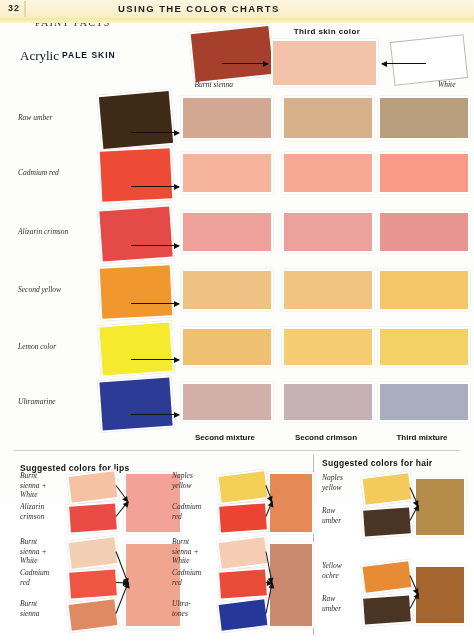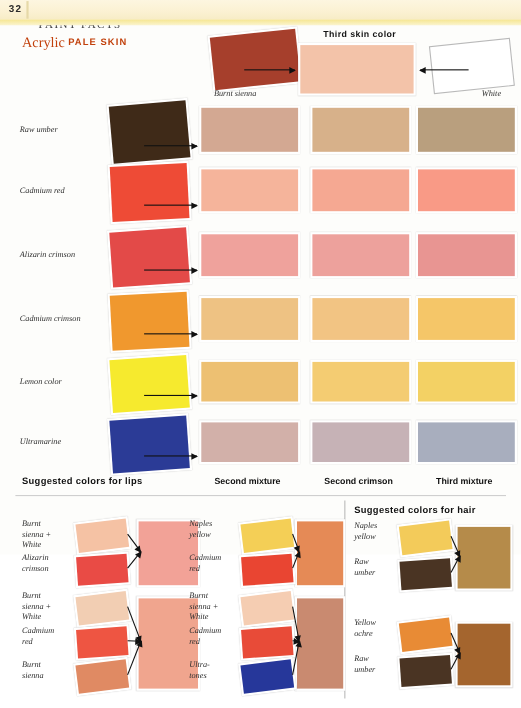--- a/index.html
+++ b/index.html
@@ -25,22 +25,22 @@
     font-size:10px;color:#3a3a3a;letter-spacing:1.3px;}
   .hdr-t2{position:absolute;left:118px;top:3px;font-size:9.5px;font-weight:bold;
     color:#1d1d1d;letter-spacing:1.4px;}
 
   
   .ital{font-family:"Liberation Serif",serif;font-style:italic;font-size:7.5px;
     color:#2e2e2e;line-height:9.5px;}
   .bold{font-family:"Liberation Sans",sans-serif;font-weight:bold;font-size:8px;
     color:#141414;letter-spacing:0.4px;}
 
-  .title-acrylic{position:absolute;left:20px;top:31px;
-    font-family:"Liberation Serif",serif;font-size:13px;color:#c2410c;}
+  .title-acrylic{position:absolute;left:20px;top:48px;
+    font-family:"Liberation Serif",serif;font-size:13px;color:#0f172a;}
   .title-pale{font-family:"Liberation Sans",sans-serif;font-weight:bold;
     font-size:8.5px;letter-spacing:1px;vertical-align:2px;margin-left:3px;}
   .subtitle{position:absolute;left:20px;top:48px;font-weight:bold;font-size:8px;
     color:#161616;letter-spacing:0.3px;}
 
   
   .sw{position:absolute;background:#fff;box-shadow:0 0 1px rgba(0,0,0,.25);}
   .sw i{display:block;width:100%;height:100%;}
   .mix{position:absolute;background:#fff;padding:2px;
     box-shadow:0 0 1px rgba(0,0,0,.22);}
@@ -68,20 +68,21 @@
 </style>
 </head>
 <body>
 
 <div class="page">
 
   <div class="header">
     <div class="page-num">32</div>
     <div class="hdr-rule"></div>
     <div class="hdr-t1">PAINT FACTS</div>
+    <div class="hdr-t2">USING THE COLOR CHARTS</div>
   </div>
   <div class="header-band"></div>
 
   <div class="title-acrylic">
     <span>Acrylic</span><span class="title-pale">PALE SKIN</span>
   </div>
 
   <div class="sw" style="left:191px;top:28px;width:78px;height:48px;padding:2px;transform:rotate(-6deg);">
     <i style="background:#a63f2c;"></i>
   </div>
@@ -134,21 +135,21 @@
       <div class="arrow" style="left: 131px; top: 245px; width: 48px;"></div>
       <div class="mix" style="left: 181px; top: 211px; width: 88px; height: 38px;">
         <i style="background: rgb(239, 162, 156);"></i>
       </div>
       <div class="mix" style="left: 282px; top: 211px; width: 88px; height: 38px;">
         <i style="background: rgb(237, 161, 156);"></i>
       </div>
       <div class="mix" style="left: 378px; top: 211px; width: 88px; height: 38px;">
         <i style="background: rgb(232, 149, 146);"></i>
       </div>
-      <div class="ital row-label" style="top: 285px;">Cadmium crimson</div>
+      <div class="ital row-label" style="top: 285px;">Second yellow</div>
       <div class="sw" style="left: 99px; top: 265px; width: 70px; height: 50px; padding: 2px; transform: rotate(-3deg);">
         <i style="background: rgb(240, 152, 46);"></i>
       </div>
       <div class="arrow" style="left: 131px; top: 303px; width: 48px;"></div>
       <div class="mix" style="left: 181px; top: 269px; width: 88px; height: 38px;">
         <i style="background: rgb(238, 194, 131);"></i>
       </div>
       <div class="mix" style="left: 282px; top: 269px; width: 88px; height: 38px;">
         <i style="background: rgb(242, 196, 131);"></i>
       </div>
@@ -187,21 +188,21 @@
 
   <div id="collabels">
       <div class="col-label" style="left: 181px; top: 433px; width: 88px; text-align: center;">Second mixture</div>
       <div class="col-label" style="left: 282px; top: 433px; width: 88px; text-align: center;">Second crimson</div>
       <div class="col-label" style="left: 378px; top: 433px; width: 88px; text-align: center;">Third mixture</div>
     </div>
 
   <div class="divider-h" style="top:450px;"></div>
   <div class="divider-v" style="left:313px;top:455px;height:180px;"></div>
 
-  <div class="panel-title" style="left:20px;top:432px;">Suggested colors for lips</div>
+  <div class="panel-title" style="left:20px;top:463px;">Suggested colors for lips</div>
   <div class="panel-title" style="left:322px;top:458px;">Suggested colors for hair</div>
 
   <div id="lips1">
       <div class="mix" style="left: 124px; top: 472px; width: 54px; height: 58px;">
         <i style="background: rgb(242, 162, 151);"></i>
       </div>
       <div class="ital" style="position: absolute; left: 20px; top: 471px; width: 44px; white-space: pre-line;">Burnt
 sienna +
 White</div>
       <div class="sw" style="left: 68px; top: 472px; width: 46px; height: 26px; padding: 2px; transform: rotate(-7deg);">

